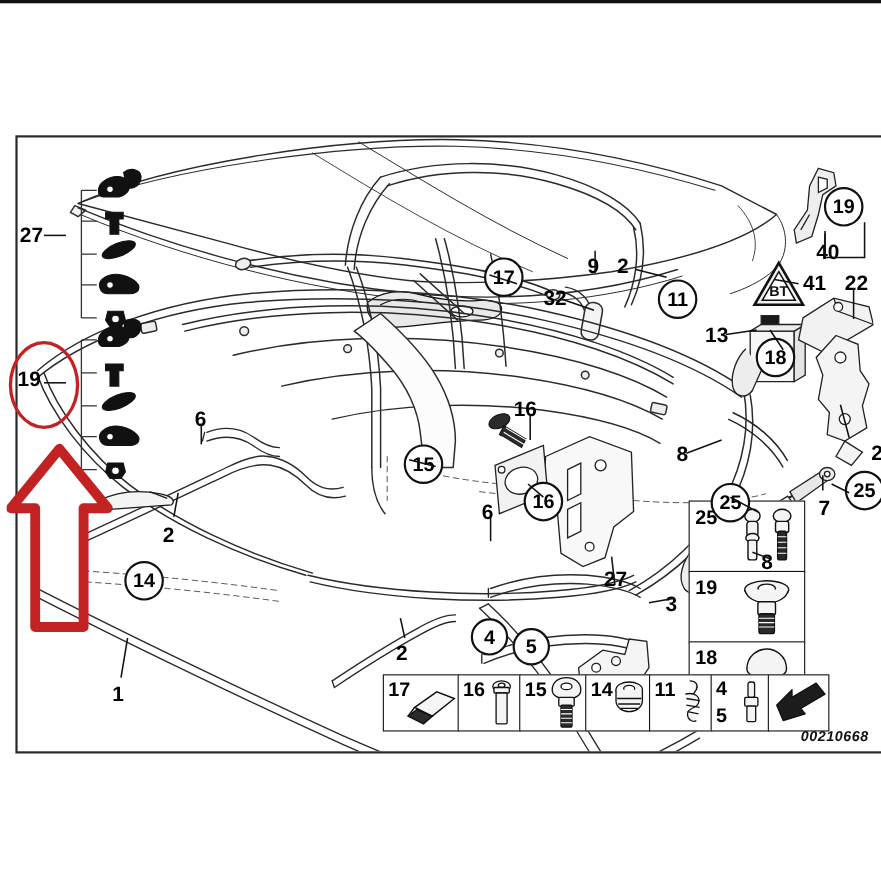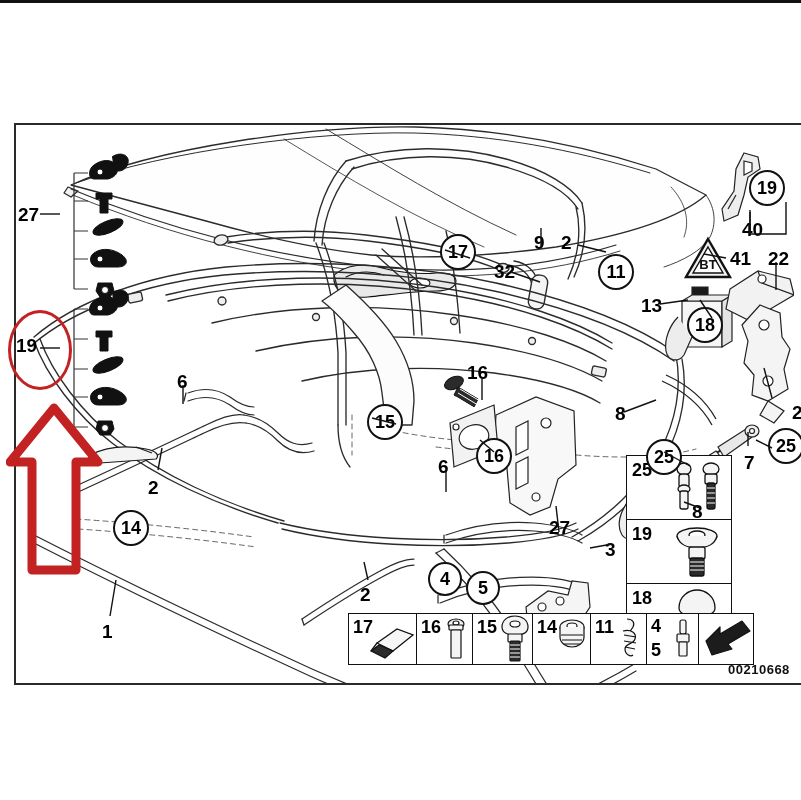--- a/index.html
+++ b/index.html
@@ -397,21 +397,21 @@
           </g>
         </svg>
       </div>
       <div class="legend-cell" style="left:350px;top:0;width:56px;height:52px;">
         <svg width="50" height="42" viewBox="0 0 50 42" style="position:absolute;left:3px;top:5px;">
           <path d="M4,22 L18,8 L18,15 L40,2 L48,12 L26,25 L30,30 L10,36 Z" fill="#1c1c1c" stroke="#111" stroke-width="1.2" stroke-linejoin="round"></path>
         </svg>
       </div>
     </div>
 
-    <div class="dnum" style="left:712px;top:537px;">00210668</div>
+    <div class="dnum" style="left:712px;top:537px;font-style:italic;">00210668</div>
 
   </div>
 
   <div class="lbl num" style="left:18px;top:205px;">27</div>
   <div class="lbl num" style="left:16px;top:336px;">19</div>
   <div class="lbl num" style="left:177px;top:372px;">6</div>
   <div class="lbl num" style="left:148px;top:478px;">2</div>
   <div class="lbl num" style="left:102px;top:622px;">1</div>
   <div class="circ" style="left:113px;top:510px;width:32px;height:32px;">14</div>
   <div class="circ" style="left:367px;top:404px;width:32px;height:32px;">15</div>

